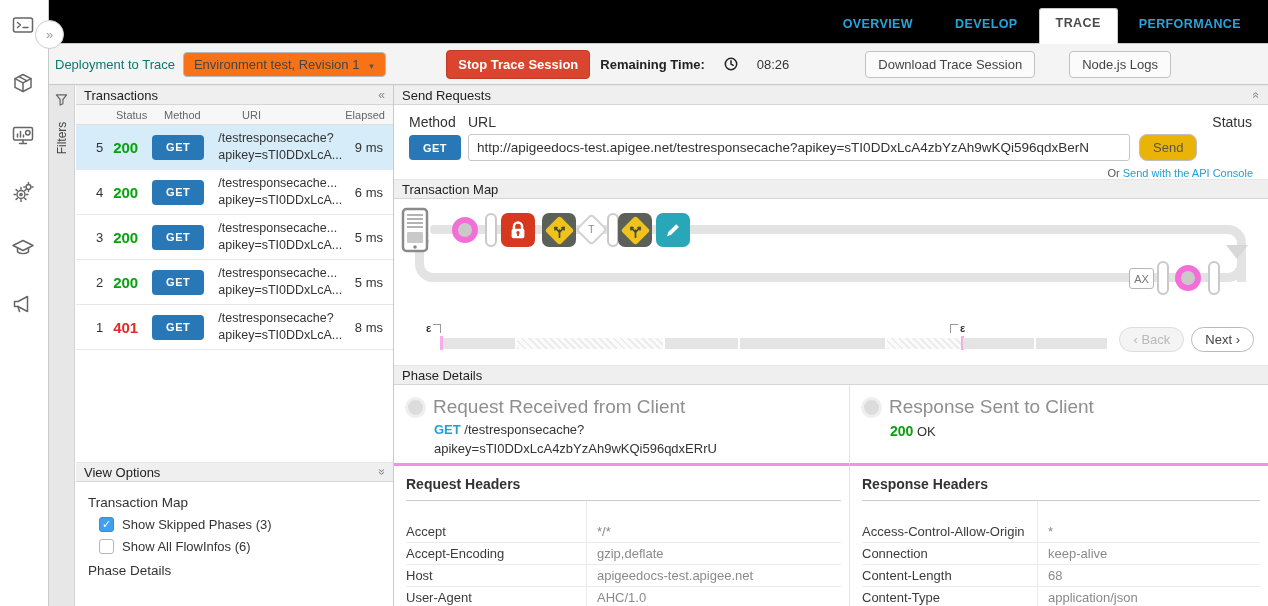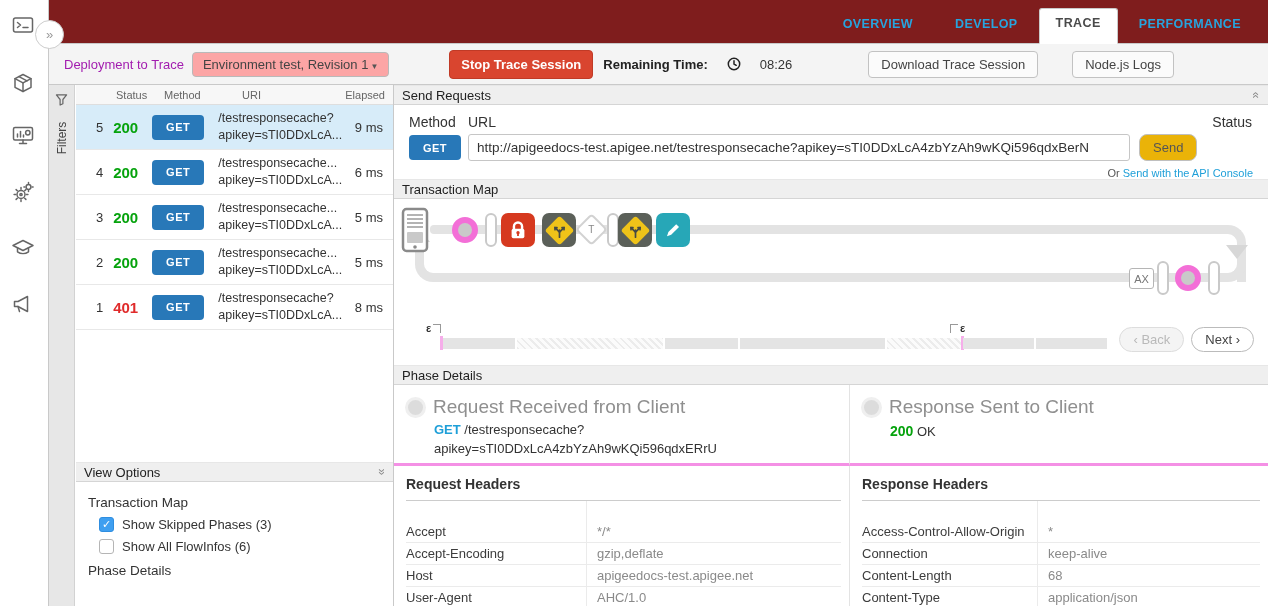--- a/index.html
+++ b/index.html
@@ -7,31 +7,31 @@
        font-family:"Liberation Sans",sans-serif;color:#333;-webkit-font-smoothing:antialiased;}
 
   
   .iconbar{position:absolute;left:0;top:0;width:48px;height:606px;background:#fff;border-right:1px solid #c9c9c9;z-index:6;}
   .iconbar .icn{position:absolute;left:11px;color:#666;}
   .expand-btn{position:absolute;left:35px;top:20px;width:27px;height:27px;border:1px solid #ccc;border-radius:50%;
               background:#fff;z-index:7;display:flex;align-items:center;justify-content:center;color:#999;font-size:13px;cursor:pointer;}
   .expand-btn::after{content:"»";}
 
   
-  .topbar{position:absolute;left:48px;top:0;width:1220px;height:44px;background:#7f1d1d;border-bottom:1px solid #c9c9c9;box-sizing:border-box;}
+  .topbar{position:absolute;left:48px;top:0;width:1220px;height:44px;background:#000000;border-bottom:1px solid #c9c9c9;box-sizing:border-box;}
   .tab-bar{position:absolute;right:6px;bottom:-1px;display:flex;align-items:flex-end;}
   .tab{font-size:12.5px;font-weight:700;letter-spacing:.4px;color:#27a4de;padding:7px 21px 13px;cursor:pointer;white-space:nowrap;}
   .tab.active{color:#4a4a4a;background:#fff;border:1px solid #c9c9c9;border-bottom:1px solid #fff;border-radius:3px 3px 0 0;padding:7px 16px 13px;}
 
   
   .toolbar{position:absolute;left:48px;top:44px;width:1220px;height:41px;background:#f4f4f4;border-bottom:1px solid #c9c9c9;
            display:flex;align-items:center;font-size:13px;box-sizing:border-box;}
-  .tb-lbl{margin-left:16px;color:#a21caf;}
-  .select{margin-left:8px;background:#fca5a5;border:1px solid #b9b9b9;border-radius:4px;padding:4px 10px;color:#444;
-          display:flex;align-items:center;gap:2px;cursor:pointer;text-align:right;}
+  .tb-lbl{margin-left:7px;color:#0f766e;}
+  .select{margin-left:8px;background:#f97316;border:1px solid #b9b9b9;border-radius:4px;padding:4px 10px;color:#444;
+          display:flex;align-items:center;gap:8px;cursor:pointer;text-align:right;}
   .caret::after{content:"▼";font-size:8px;color:#555;}
   .stop-btn{margin-left:60px;background:#d9452f;color:#fff;border:1px solid #c03a26;border-radius:4px;
             padding:6px 11px;font-size:13px;font-weight:700;cursor:pointer;}
   .remaining{margin-left:10px;display:flex;align-items:center;gap:19px;}
   .remaining .rl{font-weight:700;color:#222;}
   .tb-btn{background:#fbfbfb;border:1px solid #c2c2c2;border-radius:4px;padding:5px 12px;font-size:13px;color:#444;cursor:pointer;}
   .tb-btn.dl{margin-left:76px;} .tb-btn.nj{margin-left:34px;}
 
   
   .panel-head{height:20px;background:#efefef;border-bottom:1px solid #d5d5d5;border-top:1px solid #e7e7e7;
@@ -247,20 +247,24 @@
   <div class="left-col">
     <div class="filters-strip">
       <span class="filters-icn">
         <svg width="13" height="13" viewBox="0 0 14 14" fill="none" stroke="#666" stroke-width="1.3" stroke-linejoin="round">
             <path d="M1.5 2h11L8.5 7v4.5l-3 1.5V7z"></path>
           </svg>
       </span>
       <span class="filters-label">Filters</span>
     </div>
     <div class="tx-panel">
+      <div class="panel-head">
+        <span>Transactions</span>
+        <span class="chev chev-left"></span>
+      </div>
       <div class="tx-cols">
         <span class="c-id"></span>
         <span class="c-status">Status</span>
         <span class="c-method">Method</span>
         <span class="c-uri">URI</span>
         <span class="c-elapsed">Elapsed</span>
       </div>
       <div id="tx-rows">
           <div class="tx-row selected">
             <span class="tx-id">5</span>

